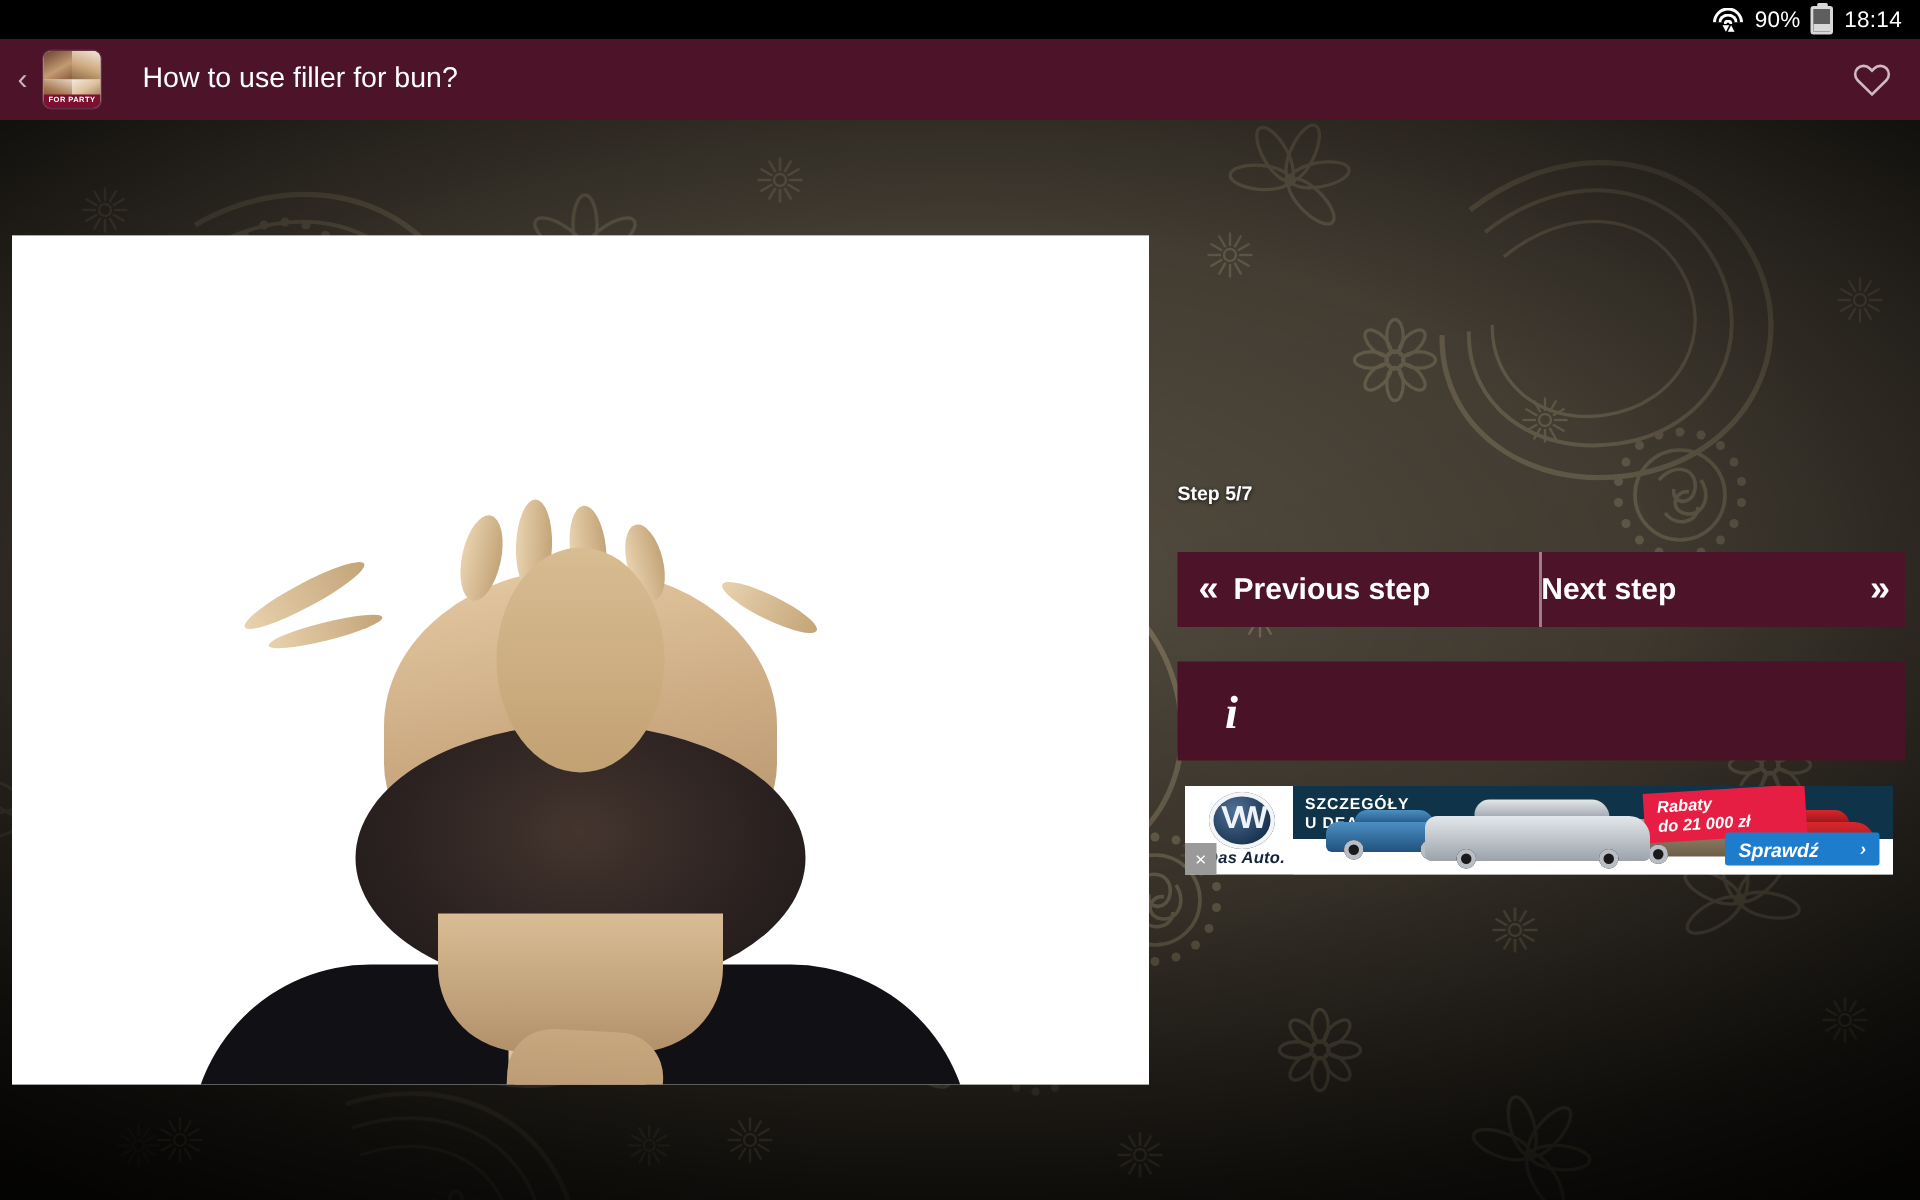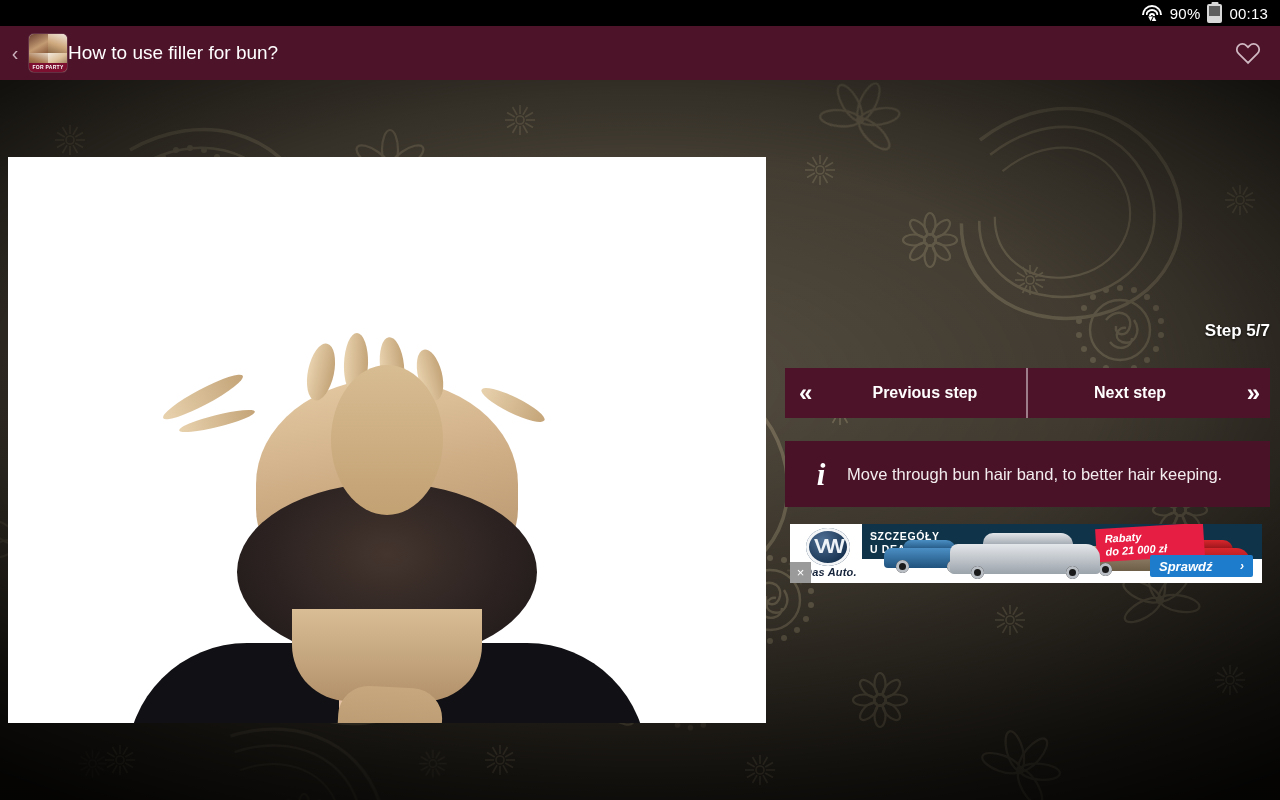--- a/index.html
+++ b/index.html
@@ -60,21 +60,21 @@
   #app-icon .q1{ left:0; top:0; background:linear-gradient(150deg,#6a4030,#c29a72 60%,#8a5a3c);}
   #app-icon .q2{ right:0;top:0; background:linear-gradient(200deg,#f0e6dc,#cfa97e 55%,#8d6b49);}
   #app-icon .q3{ left:0; bottom:0;background:linear-gradient(20deg,#4a2d20,#a97a52 55%,#e3d4c4);}
   #app-icon .q4{ right:0;bottom:0;background:linear-gradient(330deg,#6d4a2e,#dcc09a 60%,#f2e9df);}
   #app-icon .icon-caption{
     position:absolute; left:0; right:0; bottom:0; height:9px;
     background:#7d1030; color:#fff; font-size:5px; font-weight:bold;
     letter-spacing:.3px; text-align:center; line-height:9px;
   }
   #title-text{
-    color:#ffffff; font-size:19px; margin-left:1px; font-weight:normal;
+    color:#ffffff; font-size:19px; margin-left:28px; font-weight:normal;
     white-space:nowrap;
   }
   #fav-heart{
     margin-left:auto; margin-right:18px; width:28px; height:28px;
     position:relative; cursor:pointer; opacity:.85;
   }
   #fav-heart svg{ display:block; }
 
   
   #wallpaper{
@@ -149,35 +149,35 @@
   .ponytail{
     position:absolute; top:530px; left:50%; transform:translateX(-50%) rotate(3deg);
     width:104px; height:180px;
     background:linear-gradient(180deg,#c7a77e,#a98a62 60%,#8d7050);
     border-radius:30px 30px 26px 26px;
   }
 
   
   #step-label{
     position:absolute; left:785px; top:321px; width:485px;
-    text-align:right; color:#ffffff; font-size:17px; font-weight:bold;
+    text-align:left; color:#ffffff; font-size:13px; font-weight:bold;
     text-shadow:0 1px 3px rgba(0,0,0,.8);
   }
   #step-nav{
     position:absolute; left:785px; top:368px; width:485px; height:50px;
     display:flex; background:#4d1329;
   }
   #step-nav .nav-btn{
     flex:1; display:flex; align-items:center; color:#fff; cursor:pointer;
     position:relative;
   }
   #prev-step{ justify-content:flex-start; }
   #next-step{ justify-content:flex-end; }
   #step-nav .nav-label{
-    font-size:16px; font-weight:bold; flex:1; text-align:center;
+    font-size:20px; font-weight:bold; flex:1; text-align:left;
   }
   #step-nav .chev{
     font-size:24px; font-weight:bold; line-height:1; letter-spacing:-4px;
     padding:0 14px; color:#fff;
   }
   #nav-divider{
     position:absolute; left:1026px; top:368px; width:2px; height:50px;
     background:rgba(255,255,255,.45);
   }
   #info-bar{
@@ -262,21 +262,21 @@
 
 <div id="status-bar">
   <span class="wifi-ico">
     <i class="a"></i>
       <i class="b"></i>
       <i class="c"></i>
     <span class="arrows">▾▴</span>
   </span>
   <span class="sb-text">90%</span>
   <span class="batt"></span>
-  <span class="sb-text">00:13</span>
+  <span class="sb-text">18:14</span>
 </div>
 
 <div id="action-bar">
   <div id="back-chevron">‹</div>
   <div id="app-icon">
     <div class="q q1"></div>
       <div class="q q2"></div>
     <div class="q q3"></div>
       <div class="q q4"></div>
     <div class="icon-caption">FOR PARTY</div>
@@ -463,21 +463,20 @@
   </div>
   <div id="next-step" class="nav-btn">
     <span class="nav-label">Next step</span>
     <span class="chev">»</span>
   </div>
 </div>
 <div id="nav-divider"></div>
 
 <div id="info-bar">
   <div id="info-icon">i</div>
-  <div id="info-text">Move through bun hair band, to better hair keeping.</div>
 </div>
 
 <div id="ad-banner">
   <div id="ad-scene">
     <div id="ad-headline">
       <div>SZCZEGÓŁY</div>
       <div>U DEALERÓW</div>
     </div>
     <div class="ad-car" id="car-blue">
       <div class="roof"></div>

